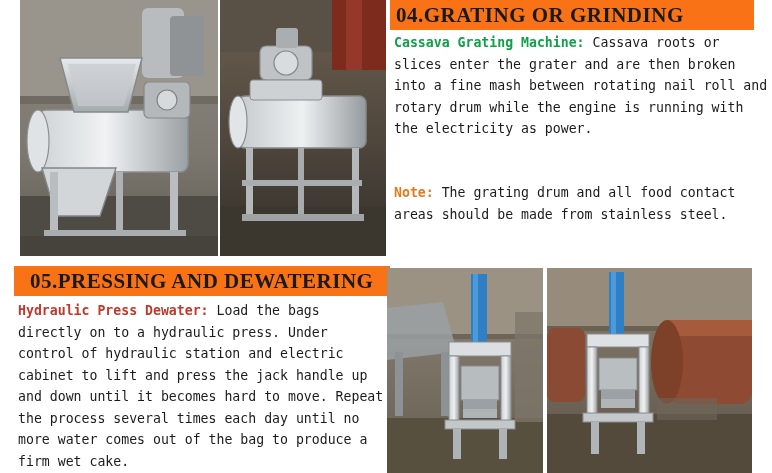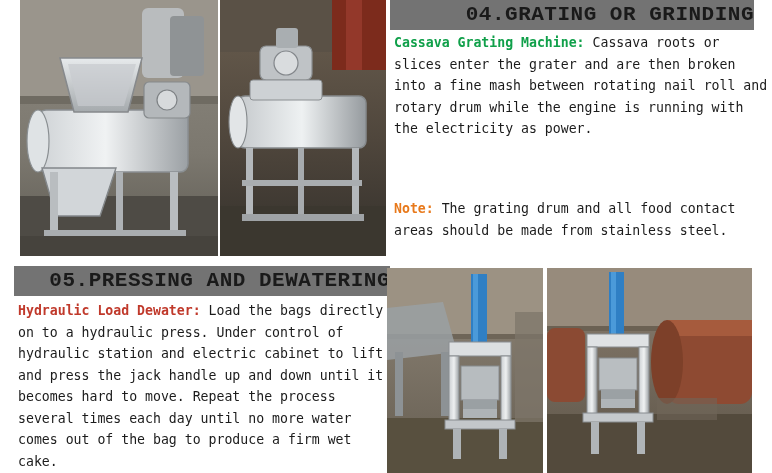--- a/index.html
+++ b/index.html
@@ -40,28 +40,27 @@
     background: #585349;
   }
   .top-text {
     position: absolute;
     left: 390px; top: 0px;
     width: 382px; height: 258px;
   }
 
   
   .ribbon {
-    background: #737373;
+    background: #f97316;
     color: #1a1a1a;
-    font-family: Liberation Mono, monospace;
+    font-family: Liberation Serif, serif;
     font-weight: bold;
     letter-spacing: 0.5px;
     white-space: nowrap;
     overflow: hidden;
-    text-align: right;
   }
   .ribbon-04 {
     position: absolute;
     left: 0; top: 0;
     width: 358px;
     height: 30px;
     line-height: 30px;
     padding-left: 6px;
     font-size: 21px;
   }
@@ -95,21 +94,20 @@
   }
   .para-04 {
     position: absolute;
     left: 4px; top: 32px;
     width: 374px;
   }
   .para-note {
     position: absolute;
     left: 4px; top: 182px;
     width: 374px;
-    margin-top: 16px;
   }
 
   
   .sec-bottom {
     position: absolute;
     left: 0; top: 258px;
     width: 772px;
     height: 215px;
   }
   .para-05 {
@@ -244,21 +242,21 @@
     </div>
   </div>
 
   <div class="divider-line"></div>
 
   <div class="sec-bottom">
 
     <div class="ribbon ribbon-05" style="top:8px;">05.PRESSING AND DEWATERING</div>
 
     <div class="body-text para-05">
-      <span class="lead-red">Hydraulic Load Dewater:</span><span> Load the bags directly on to a hydraulic press. Under control of hydraulic station and electric cabinet to lift and press the jack handle up and down until it becomes hard to move. Repeat the process several times each day until no more water comes out of the bag to produce a firm wet cake.</span>
+      <span class="lead-red">Hydraulic Press Dewater:</span><span> Load the bags directly on to a hydraulic press. Under control of hydraulic station and electric cabinet to lift and press the jack handle up and down until it becomes hard to move. Repeat the process several times each day until no more water comes out of the bag to produce a firm wet cake.</span>
     </div>
 
     <div class="photo-bot-mid">
       <svg class="photo" viewBox="0 0 156 205" preserveAspectRatio="none">
         <defs>
           <linearGradient id="floorA" x1="0" y1="0" x2="0" y2="1">
             <stop offset="0%" stop-color="#8f8678"></stop>
             <stop offset="100%" stop-color="#655d51"></stop>
           </linearGradient>
           <linearGradient id="steelD" x1="0" y1="0" x2="1" y2="0">

